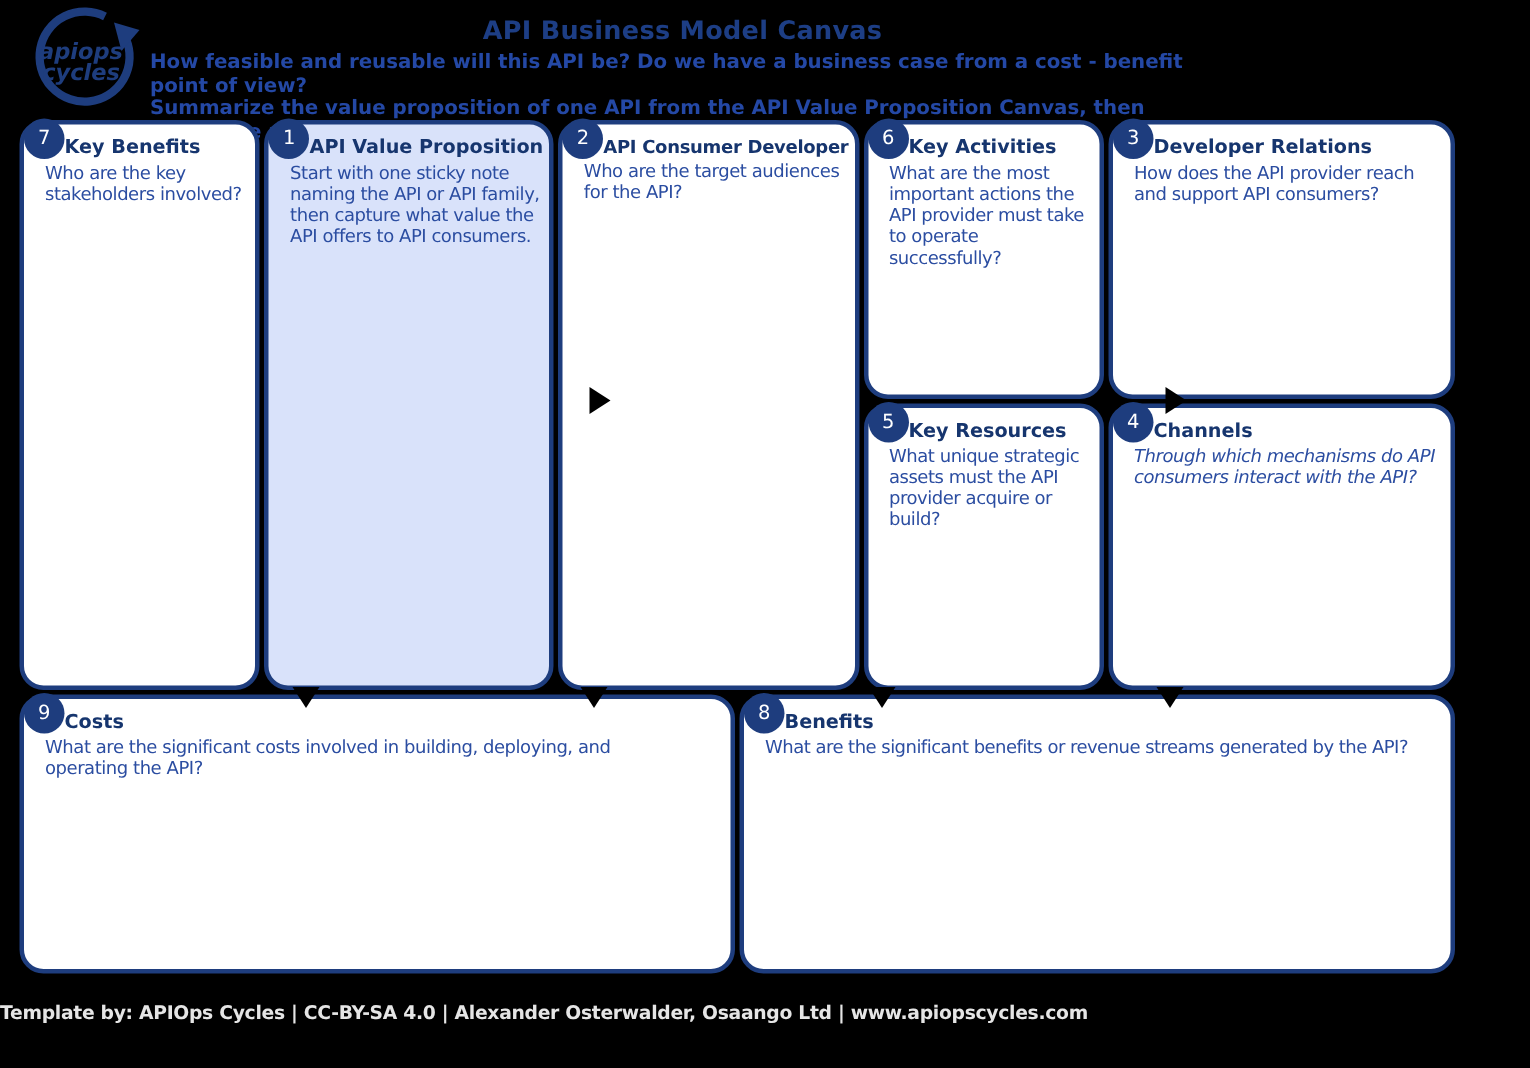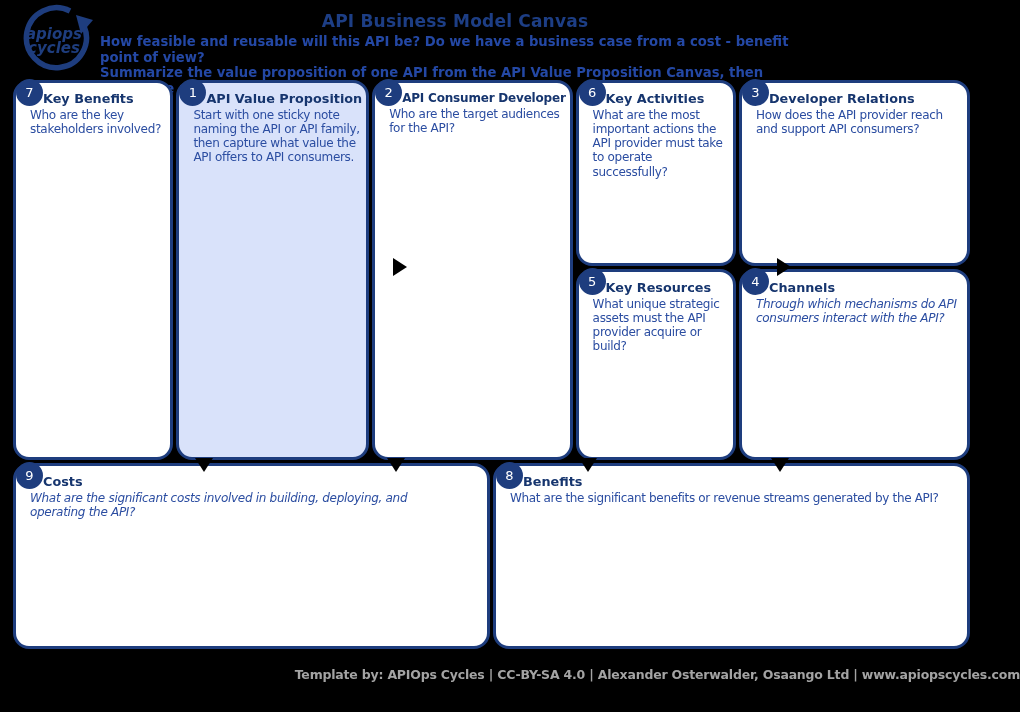--- a/index.html
+++ b/index.html
@@ -56,32 +56,32 @@
     white-space:nowrap;
   }
   .box-title.tight{font-size:12px;letter-spacing:-0.2px;}
   .box-body{
     margin:2px 6px 0 14px;
     font-size:12px;letter-spacing:-0.3px;line-height:1.18;
     color:#2b4da1;
   }
   .clip{overflow:hidden;width:100%;font-style:italic;}
   .box-body.wide{width:205px;}
-  .box-body.costs{max-width:432px;font-style:italic;}
+  .box-body.costs{max-width:432px;}
   .box-body.oneline{white-space:nowrap;letter-spacing:-0.35px;overflow:hidden;}
   
   .arrow{position:absolute;width:0;height:0;}
   .arrow.right{border-top:9px solid transparent;border-bottom:9px solid transparent;border-left:14px solid #000;}
   .arrow.down{border-left:9px solid transparent;border-right:9px solid transparent;border-top:14px solid #000;}
   .arrow.down.small{border-left:6px solid transparent;border-right:6px solid transparent;border-top:8px solid #000;}
   
   .footer{
     position:absolute;top:667px;left:0;width:1020px;
-    text-align:right;
-    font-size:12.5px;font-weight:bold;color:#a3a3a3;letter-spacing:-0.2px;
+    text-align:left;
+    font-size:12.5px;font-weight:bold;color:#e5e5e5;letter-spacing:-0.2px;
   }
 </style>
 </head>
 <body>
 
 <div class="header">
   <div class="logo">
     <svg width="92" height="68" viewBox="0 0 92 68">
       <path d="M 62 8 A 30 30 0 1 0 76 23" fill="none" stroke="#1e3d7e" stroke-width="5.5"></path>
       <polygon points="68,12 85,17 73,31" fill="#1e3d7e"></polygon>

